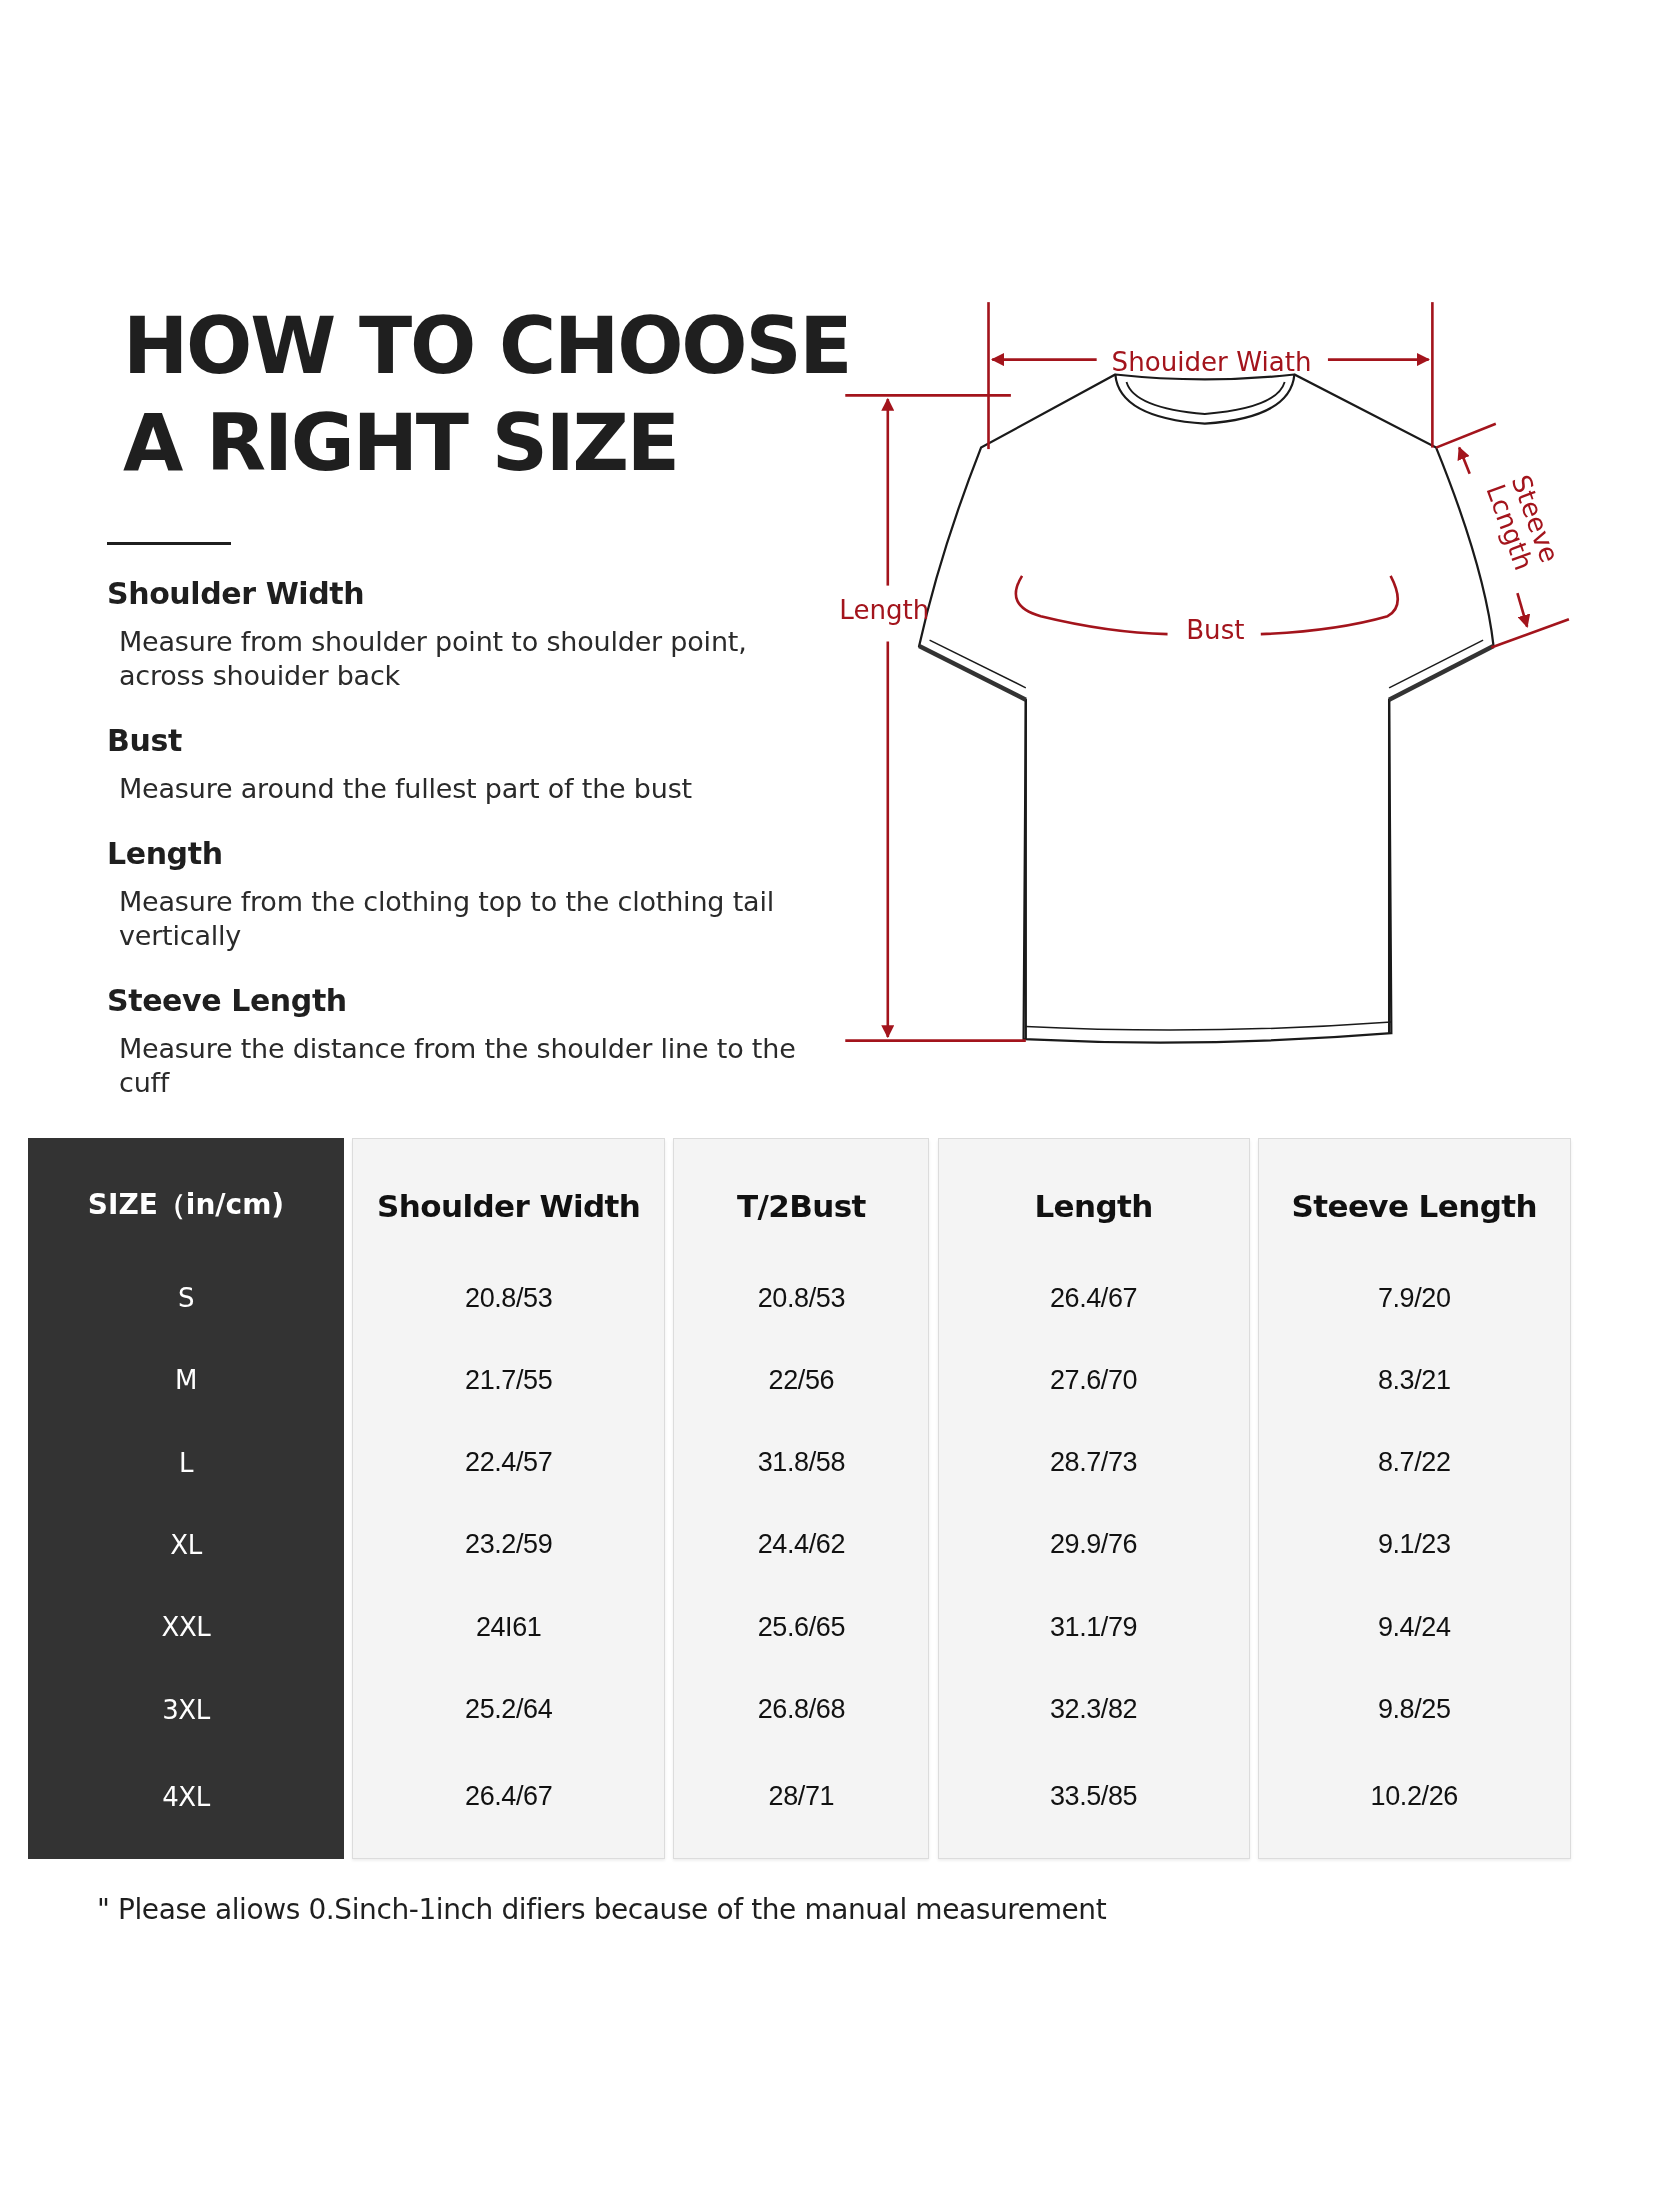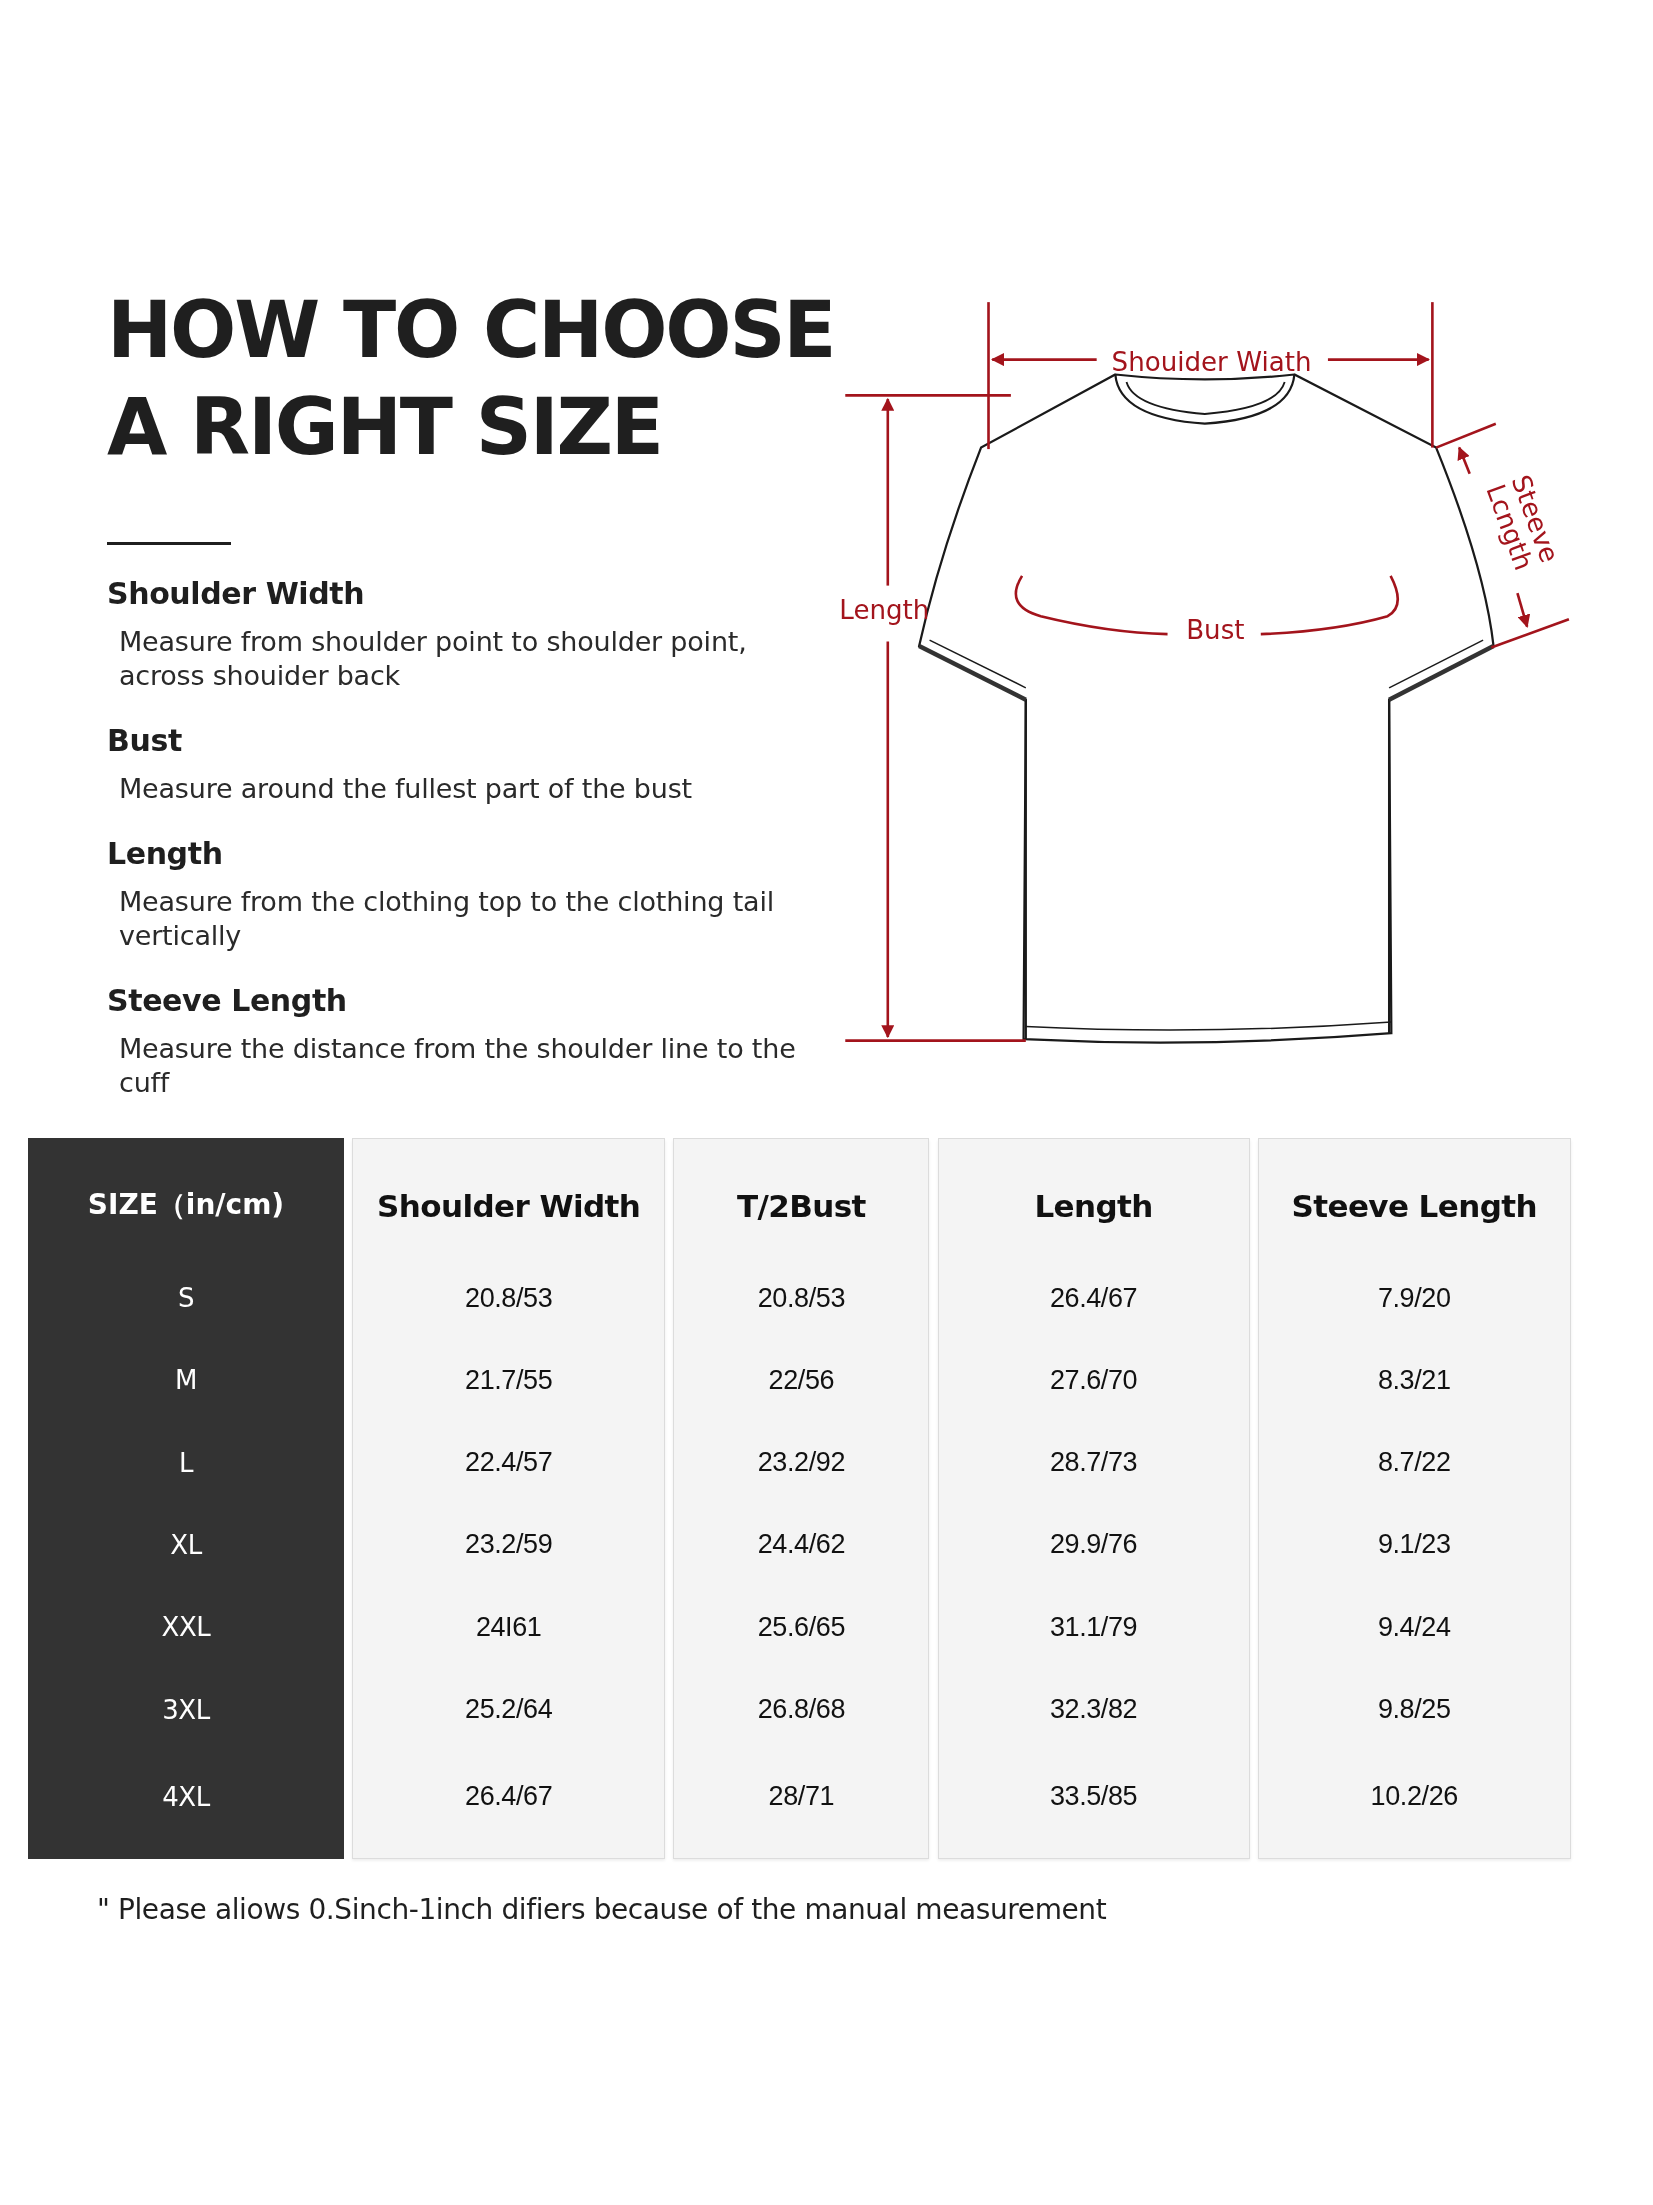--- a/index.html
+++ b/index.html
@@ -5,21 +5,21 @@
     html, body { margin: 0; padding: 0; background: #ffffff; }
     body {
       width: 1654px; height: 2205px; position: relative; overflow: hidden;
       font-family: "DejaVu Sans", "Liberation Sans", sans-serif;
       color: #1f1f1f;
     }
     .title {
       position: absolute; left: 107px; top: 282px;
       font-family: "DejaVu Sans", sans-serif; font-weight: bold;
       font-size: 78px; line-height: 97px; letter-spacing: -2.2px;
-      color: #1f1f1f; margin: 0;
+      color: #1f1f1f; margin: 16px;
     }
     .title span { display: block; }
     .divider {
       position: absolute; left: 107px; top: 542px; width: 124px; height: 3px;
       background: #1f1f1f;
     }
     .guide { position: absolute; left: 107px; top: 574px; width: 731px; }
     .guide .item { margin-bottom: 28px; }
     .guide .item:nth-child(2) { margin-top: 0; }
     .guide h3 {
@@ -154,21 +154,21 @@
     <div class="cell">22.4/57</div>
     <div class="cell">23.2/59</div>
     <div class="cell">24I61</div>
     <div class="cell">25.2/64</div>
     <div class="cell">26.4/67</div>
   </div>
   <div class="col light" style="width:256px">
     <div class="head">T/2Bust</div>
     <div class="cell">20.8/53</div>
     <div class="cell">22/56</div>
-    <div class="cell">23.2/92</div>
+    <div class="cell">31.8/58</div>
     <div class="cell">24.4/62</div>
     <div class="cell">25.6/65</div>
     <div class="cell">26.8/68</div>
     <div class="cell">28/71</div>
   </div>
   <div class="col light" style="width:312px">
     <div class="head">Length</div>
     <div class="cell">26.4/67</div>
     <div class="cell">27.6/70</div>
     <div class="cell">28.7/73</div>

